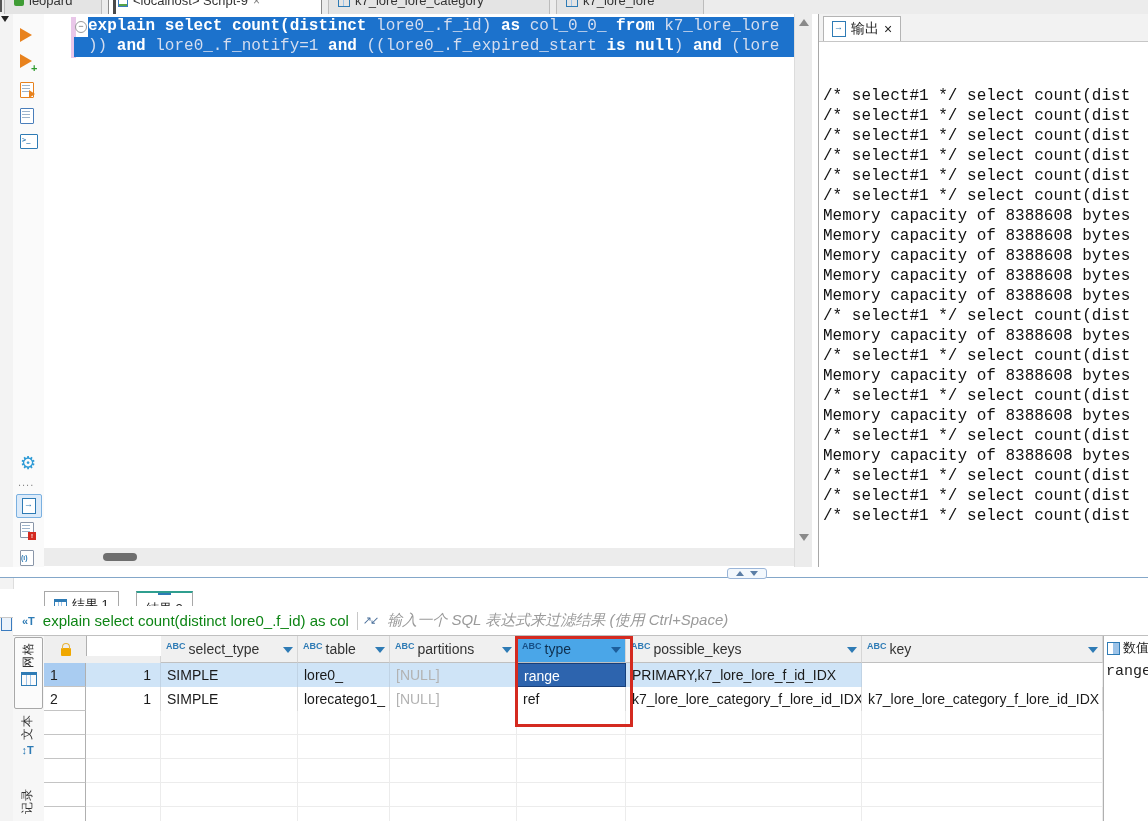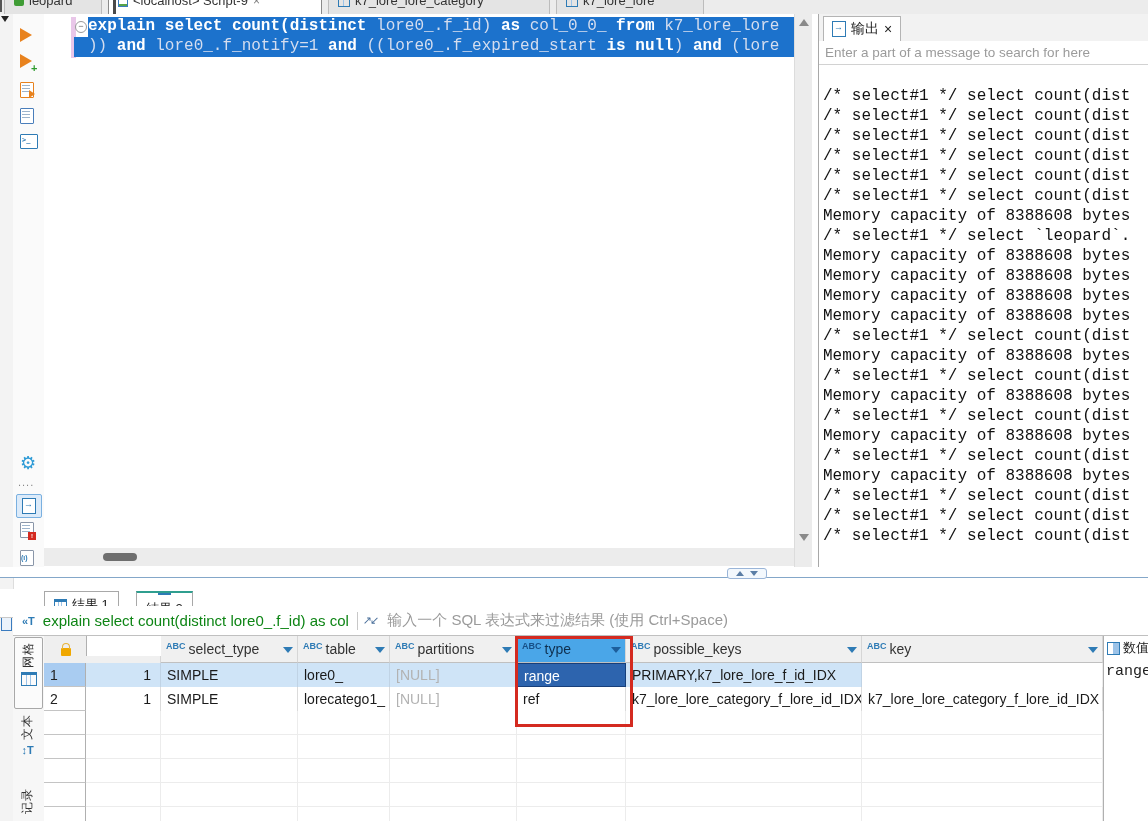--- a/index.html
+++ b/index.html
@@ -89,21 +89,21 @@
   .gicon{display:inline-block;width:11px;height:10px;border:1px solid #2e7bb5;background:
      linear-gradient(#2e7bb5 2px,transparent 2px),
      linear-gradient(90deg,transparent 3px,#9cc3e8 3px,#9cc3e8 4px,transparent 4px,transparent 6px,#9cc3e8 6px,#9cc3e8 7px,transparent 7px);}
   
   #filterbar{position:absolute;left:13px;top:606px;width:1135px;height:29px;background:#fff;border-bottom:1px solid #c0c0c0;
              display:flex;align-items:center;}
   #filter-icon{margin-left:9px;color:#2e7bb5;font:bold 11px "Liberation Sans",sans-serif;}
   #filter-sql{margin-left:8px;color:#0e8515;font-size:15px;white-space:nowrap;}
   #filter-sep{margin-left:8px;width:1px;height:18px;background:#c8c8c8;}
   #expand-icon{margin-left:5px;color:#4a6f9a;font-size:11px;letter-spacing:-2px;}
-  #filter-ph{margin-left:10px;color:#9a9a9a;font-size:15px;white-space:nowrap;overflow:hidden;}
+  #filter-ph{margin-left:10px;color:#9a9a9a;font-size:15px;font-style:italic;white-space:nowrap;overflow:hidden;}
   
   #grid{position:absolute;left:13px;top:636px;width:1135px;height:185px;background:#fff;overflow:hidden;}
   #side-toolbar{position:absolute;left:0;top:0;width:31px;height:185px;background:#f7f7f7;border-right:1px solid #c0c0c0;}
   .vtab{position:absolute;left:1px;width:27px;display:flex;flex-direction:column;align-items:center;gap:4px;padding-top:4px;}
   .vtab.active{border:1px solid #a8a8a8;background:#fbfbfb;border-radius:2px;}
   .vlabel{writing-mode:vertical-rl;text-orientation:sideways;transform:rotate(180deg);
           font-size:12px;color:#333;letter-spacing:1px;}
   .ticon-grid{width:14px;height:12px;border:1px solid #2e7bb5;background:
      linear-gradient(#2e7bb5 2px,transparent 2px),
      linear-gradient(90deg,transparent 4px,#9cc3e8 4px,#9cc3e8 5px,transparent 5px,transparent 8px,#9cc3e8 8px,#9cc3e8 9px,transparent 9px);}
@@ -240,30 +240,28 @@
     <div class="inner">
       <div id="out-tabrow">
         <div id="out-tab">
           <div class="outdoc">
               <span class="arr">→</span>
             </div>
           <span>输出</span>
           <span class="tclose">×</span>
         </div>
       </div>
-      <div id="out-search">Enter a part of a message to search for here</div>
       <div id="out-log">
           <div class="out-line">/* select#1 */ select count(dist</div>
           <div class="out-line">/* select#1 */ select count(dist</div>
           <div class="out-line">/* select#1 */ select count(dist</div>
           <div class="out-line">/* select#1 */ select count(dist</div>
           <div class="out-line">/* select#1 */ select count(dist</div>
           <div class="out-line">/* select#1 */ select count(dist</div>
           <div class="out-line">Memory capacity of 8388608 bytes</div>
-          <div class="out-line">/* select#1 */ select `leopard`.</div>
           <div class="out-line">Memory capacity of 8388608 bytes</div>
           <div class="out-line">Memory capacity of 8388608 bytes</div>
           <div class="out-line">Memory capacity of 8388608 bytes</div>
           <div class="out-line">Memory capacity of 8388608 bytes</div>
           <div class="out-line">/* select#1 */ select count(dist</div>
           <div class="out-line">Memory capacity of 8388608 bytes</div>
           <div class="out-line">/* select#1 */ select count(dist</div>
           <div class="out-line">Memory capacity of 8388608 bytes</div>
           <div class="out-line">/* select#1 */ select count(dist</div>
           <div class="out-line">Memory capacity of 8388608 bytes</div>

